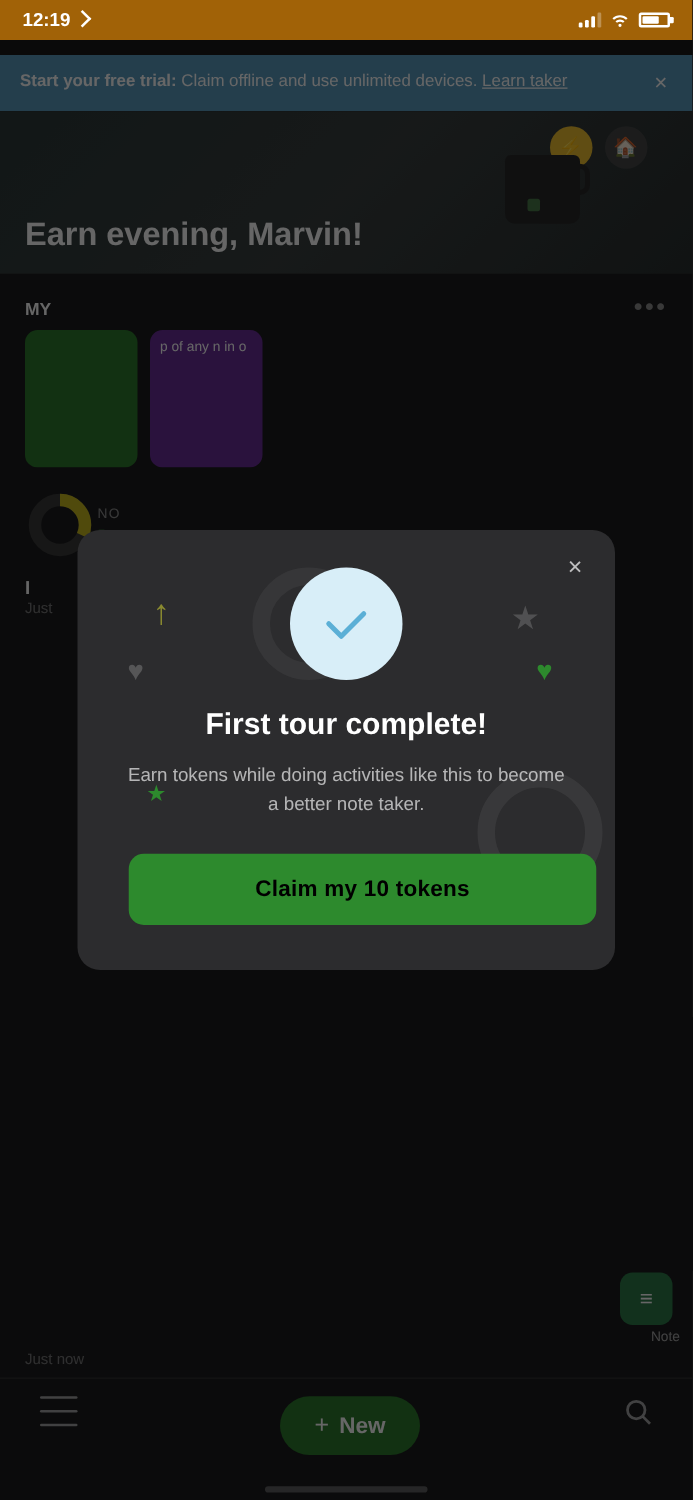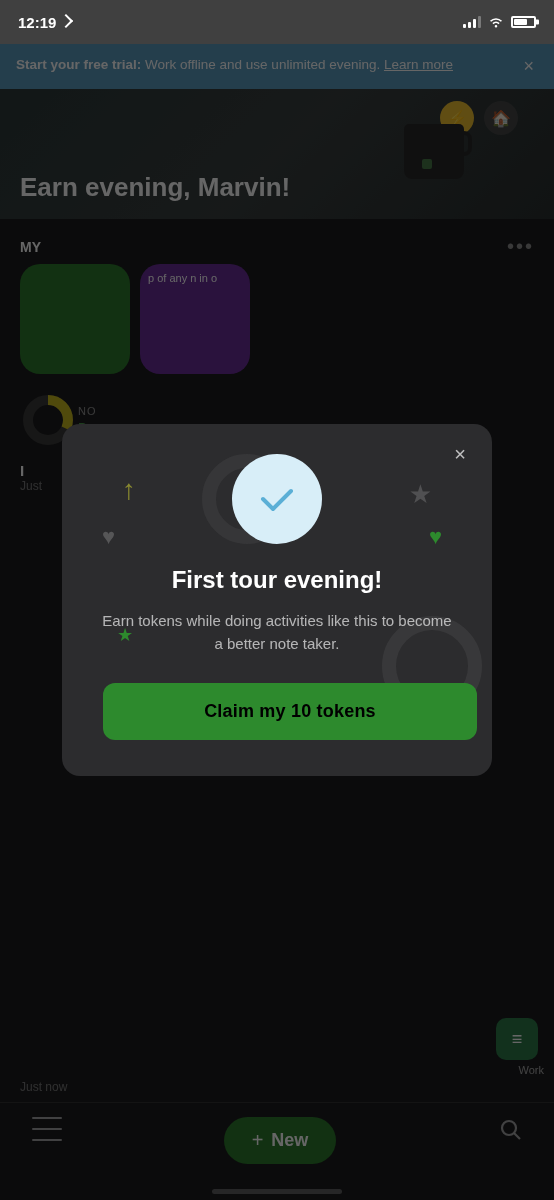--- a/index.html
+++ b/index.html
@@ -11,22 +11,22 @@
       background: #1a1a1a;
       font-family: -apple-system, BlinkMacSystemFont, 'Helvetica Neue', sans-serif;
       overflow: hidden;
       position: relative;
     }
 
     
     .status-bar {
       position: absolute;
       top: 0; left: 0; right: 0;
-      height: 44px;
-      background: #404040;
+      height: 32px;
+      background: #a16207;
       display: flex;
       align-items: center;
       justify-content: space-between;
       padding: 0 18px;
       z-index: 100;
     }
     .status-time {
       color: #fff;
       font-size: 15px;
       font-weight: 600;
@@ -234,23 +234,23 @@
       letter-spacing: 2px;
     }
 
     .cards-row {
       display: flex;
       gap: 10px;
       padding: 0 20px;
       overflow: hidden;
     }
     .card {
-      width: 110px;
+      width: 90px;
       height: 110px;
-      border-radius: 20px;
+      border-radius: 10px;
       flex-shrink: 0;
       overflow: hidden;
     }
     .card-green { background: #2d7a2d; }
     .card-purple { background: #6a2d9a; }
     .card-purple-text {
       padding: 8px;
       color: #fff;
       font-size: 11px;
     }
@@ -525,21 +525,21 @@
     <div class="battery-icon">
       <div class="battery-fill"></div>
     </div>
   </div>
 </div>
 
 <div class="app-bg">
 
   <div class="trial-banner">
     <div class="trial-text">
-      <strong>Start your free trial:</strong><span> Work offline and use unlimited evening. </span><a>Learn more</a>
+      <strong>Start your free trial:</strong><span> Claim offline and use unlimited devices. </span><a>Learn taker</a>
     </div>
     <span class="trial-close">×</span>
   </div>
 
   <div class="hero-area">
     <div class="hero-bg"></div>
     <div class="lightning-btn">
       <span>⚡</span>
     </div>
     <div class="home-btn">
@@ -584,21 +584,21 @@
       <div style="color:#fff; font-size:15px; font-weight:600;">I</div>
       <div style="color:rgba(255,255,255,0.4); font-size:12px;">Just</div>
     </div>
   </div>
 
   <div class="just-now">Just now</div>
 
   <div class="notes-icon-float">
     <span>≡</span>
   </div>
-  <div class="notes-label-float">Work</div>
+  <div class="notes-label-float">Note</div>
 
   <div class="bottom-toolbar">
     <div class="toolbar-menu-icon">
       <span></span>
         <span></span>
         <span></span>
     </div>
     <button class="new-btn">
       <span class="plus">+</span>
       <span>New</span>
@@ -631,21 +631,21 @@
     <button class="modal-close">×</button>
 
     
     <div class="check-circle">
       <svg viewBox="0 0 44 44" fill="none">
         <path d="M8 22 L18 32 L36 14" stroke="#5bafd6" stroke-width="4" stroke-linecap="round" stroke-linejoin="round"></path>
       </svg>
     </div>
 
     
-    <div class="modal-title">First tour evening!</div>
+    <div class="modal-title">First tour complete!</div>
 
     
     <div class="modal-desc">Earn tokens while doing activities like this to become a better note taker.</div>
 
     
     <button class="claim-btn">Claim my 10 tokens</button>
 
   </div>
 </div>
 

